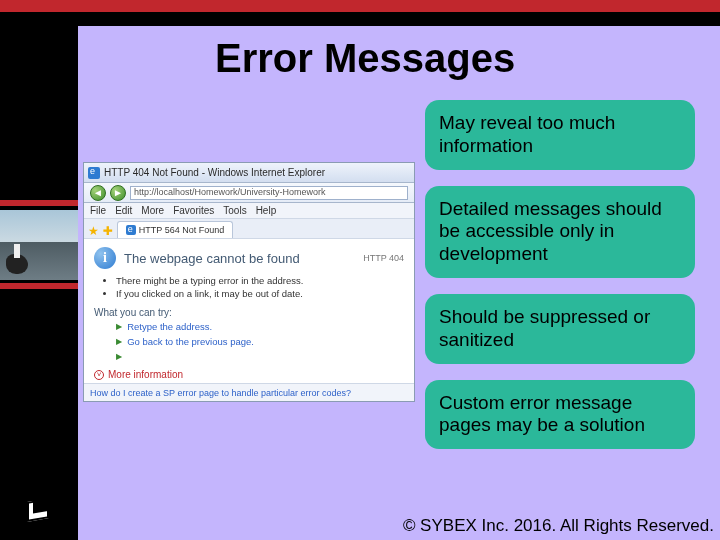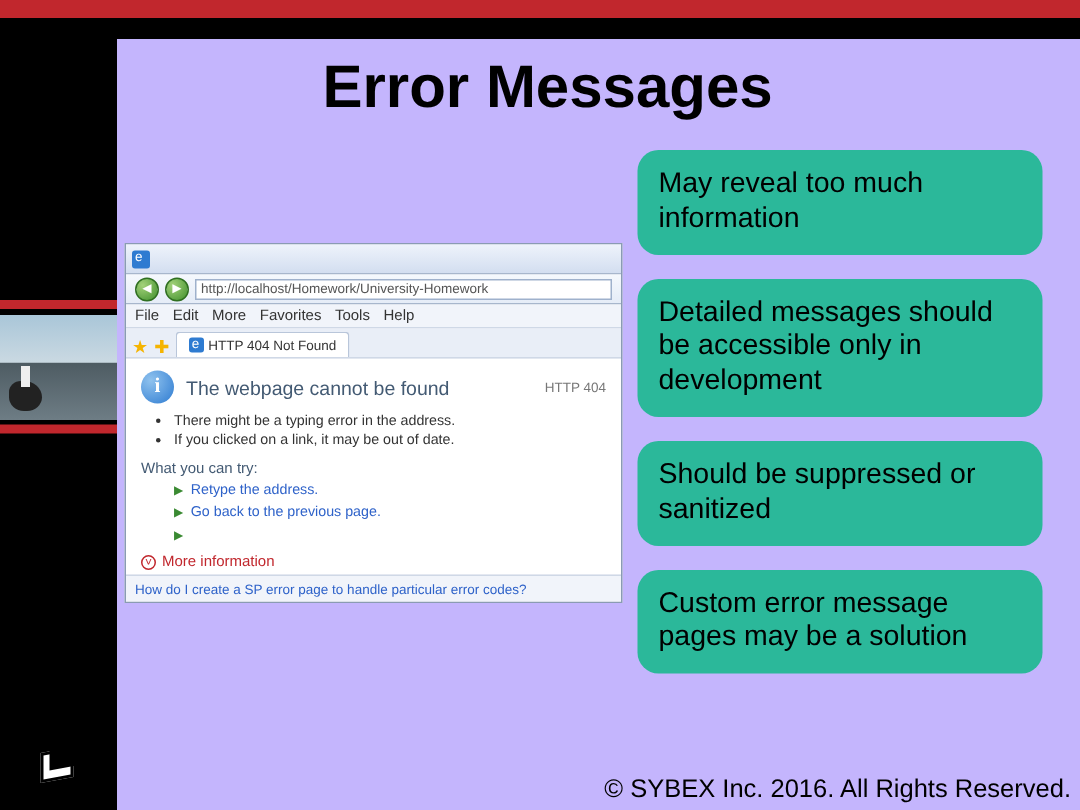--- a/index.html
+++ b/index.html
@@ -185,40 +185,41 @@
   </div>
 
   <div class="top-red"></div>
   <div class="top-under"></div>
 
   <h1 class="title">Error Messages</h1>
 
   <div class="browser">
     <div class="titlebar">
       <span class="favicon"></span>
+      <span class="ttl">HTTP 404 Not Found - Windows Internet Explorer</span>
     </div>
     <div class="addrbar">
       <span class="navbtn">◄</span>
       <span class="navbtn">►</span>
       <div class="addr">http://localhost/Homework/University-Homework</div>
     </div>
     <div class="menubar">
       <span>File</span>
       <span>Edit</span>
       <span>More</span>
       <span>Favorites</span>
       <span>Tools</span>
       <span>Help</span>
     </div>
     <div class="tabsbar">
       <span class="star">★</span>
       <span class="star">✚</span>
       <div class="tab">
         <span class="favicon" style="width:10px;height:10px"></span>
-        <span>HTTP 404 Not Found</span>
+        <span>HTTP 564 Not Found</span>
       </div>
     </div>
     <div class="content">
       <div class="hdr">
         <div class="iicon">i</div>
         <h3>The webpage cannot be found</h3>
         <span style="margin-left:auto;font-size:9px;color:#777">HTTP 404</span>
       </div>
       <ul>
         <li>There might be a typing error in the address.</li>

